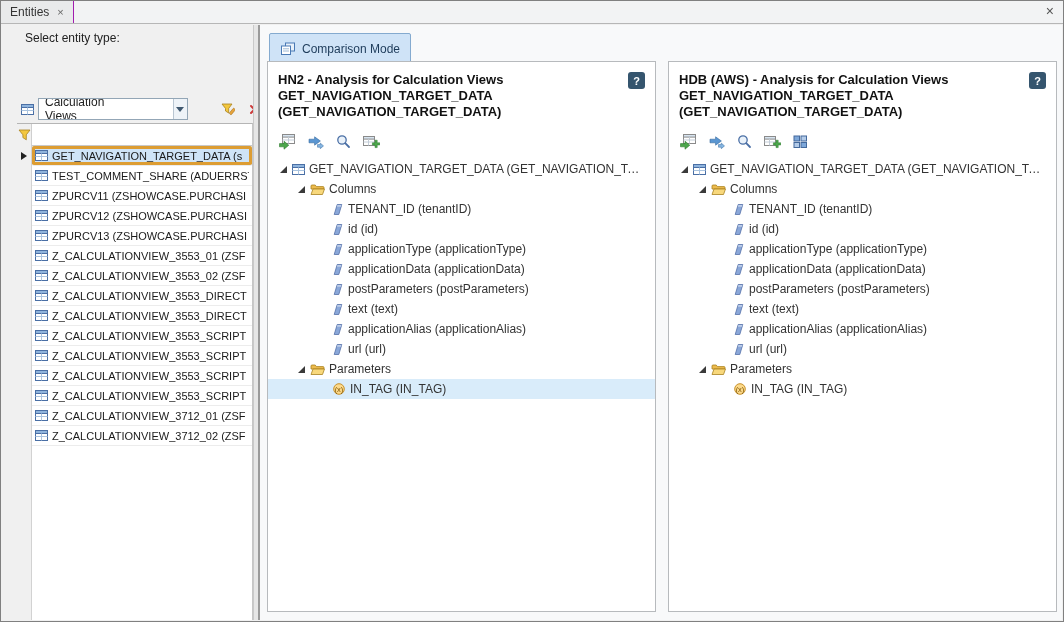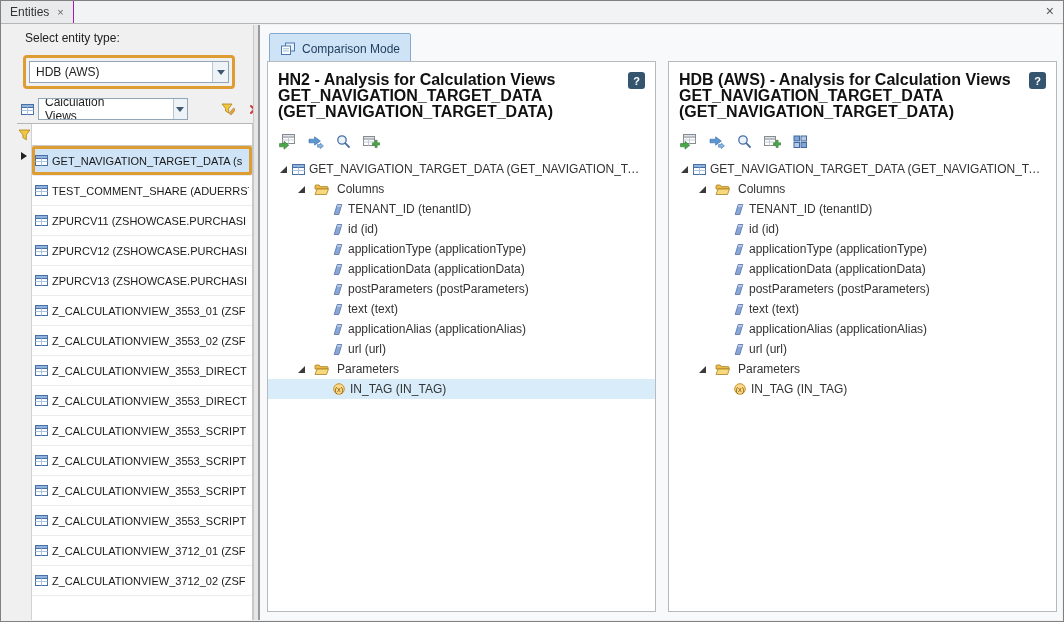--- a/index.html
+++ b/index.html
@@ -39,21 +39,21 @@
              display:inline-flex; align-items:center; justify-content:center; cursor:pointer; }
   .push-right { margin-left:auto; }
 
   .list { position:absolute; top:98px; left:0; right:16px; bottom:0; background:#fff;
           border-top:1px solid #b5b5b5; border-right:1px solid #c6c6c6;
           display:flex; flex-direction:column; overflow:hidden; }
   .filter-row { height:22px; flex:none; display:flex; }
   .filter-gutter { width:15px; background:#f0f0f0; border-right:1px solid #cfcfcf;
                    display:flex; align-items:center; justify-content:center; }
   .filter-cell { flex:1; background:#fff; border-bottom:1px solid #c9c9c9; }
-  .entity-row { height:30px; flex:none; display:flex; align-items:stretch; }
+  .entity-row { height:20px; flex:none; display:flex; align-items:stretch; }
   .entity-row.filler { flex:1; height:auto; }
   .row-gutter { width:15px; background:#f0f0f0; border-right:1px solid #d2d2d2;
                 position:relative; flex:none; }
   .row-marker { position:absolute; left:4px; top:6px; width:0; height:0;
                 border-left:6px solid #222; border-top:4px solid transparent;
                 border-bottom:4px solid transparent; }
   .row-cell { flex:1; display:flex; align-items:center; gap:4px; padding:0 3px;
               border-bottom:1px solid #ececec; overflow:hidden; white-space:nowrap;
               font-size:11px; color:#1a1a1a; min-width:0; }
   .entity-row.filler .row-cell { border-bottom:none; }
@@ -80,33 +80,33 @@
                     display:inline-flex; align-items:center; gap:6px; padding:0 10px;
                     background:#cfe3f7; border:1px solid #84aacf; border-radius:2px;
                     font-family:"Liberation Sans", sans-serif; font-size:12px; color:#1d3b5a;
                     cursor:pointer; }
   .panels { position:absolute; left:7px; top:36px; right:5px; bottom:8px;
             display:flex; gap:12px; }
   .panel { flex:1; background:#fff; border:1px solid #b7babd; padding:10px 8px;
            overflow:hidden; }
   .panel-header { display:flex; justify-content:space-between; align-items:flex-start;
                   padding:0 2px; }
-  .panel-title { font-weight:bold; font-size:16px; line-height:16px; color:#111; }
+  .panel-title { font-weight:bold; font-size:13px; line-height:16px; color:#111; }
   .help-btn { width:17px; height:17px; background:#35556e; color:#fff; border-radius:3px;
               display:flex; align-items:center; justify-content:center; font-size:11px;
               font-weight:bold; border:none; cursor:pointer; flex:none; }
   .panel-toolbar { display:flex; gap:9px; margin:13px 0 9px 2px; }
   .tb-btn { width:19px; height:17px; border:none; background:transparent;
             display:inline-flex; align-items:center; justify-content:center; cursor:pointer;
             padding:0; }
 
   .tree { font-size:12px; color:#333; margin:0 -8px; }
   .tree-row { height:20px; display:flex; align-items:center; gap:4px;
               white-space:nowrap; overflow:hidden; padding-right:8px; }
-  .indent-0 { padding-left:12px; } .indent-1 { padding-left:30px;gap:8px; } .indent-2 { padding-left:64px; }
+  .indent-0 { padding-left:12px; } .indent-1 { padding-left:30px; } .indent-2 { padding-left:64px; }
   .tree-row.highlight { background:#d9ecfa; }
   .twisty { width:0; height:0; border-left:7px solid transparent;
             border-bottom:7px solid #3a3a3a; flex:none; margin-right:1px; }
   .tree-label { overflow:hidden; text-overflow:ellipsis; min-width:0; }
 
   .icon { display:inline-flex; align-items:center; justify-content:center; flex:none;
           line-height:0; }
 </style>
 </head>
 <body>
@@ -121,28 +121,20 @@
     <div class="tab active">
       <span>Buildup</span>
       <span class="tab-close">×</span>
     </div>
     <span class="window-close">×</span>
   </div>
 
   <div class="sidebar">
     <div class="sidebar-label">Select entity type:</div>
 
-    <div class="hl-box">
-      <div class="combo">
-        <span>HDB (AWS)</span>
-        <span class="combo-btnzone">
-            <span class="arr-down"></span>
-          </span>
-      </div>
-    </div>
 
     <div class="view-row">
       <span class="icon">
           <svg width="13" height="13" viewBox="0 0 13 13">
             <rect x="0.5" y="1.5" width="12" height="10" fill="#fff" stroke="#4a6fa5"></rect>
             <rect x="0.5" y="1.5" width="12" height="3" fill="#8fb4dd" stroke="#4a6fa5"></rect>
             <line x1="0.5" y1="7.5" x2="12.5" y2="7.5" stroke="#aac4e0"></line>
             <line x1="6.5" y1="4.5" x2="6.5" y2="11.5" stroke="#aac4e0"></line>
           </svg>
         </span>

